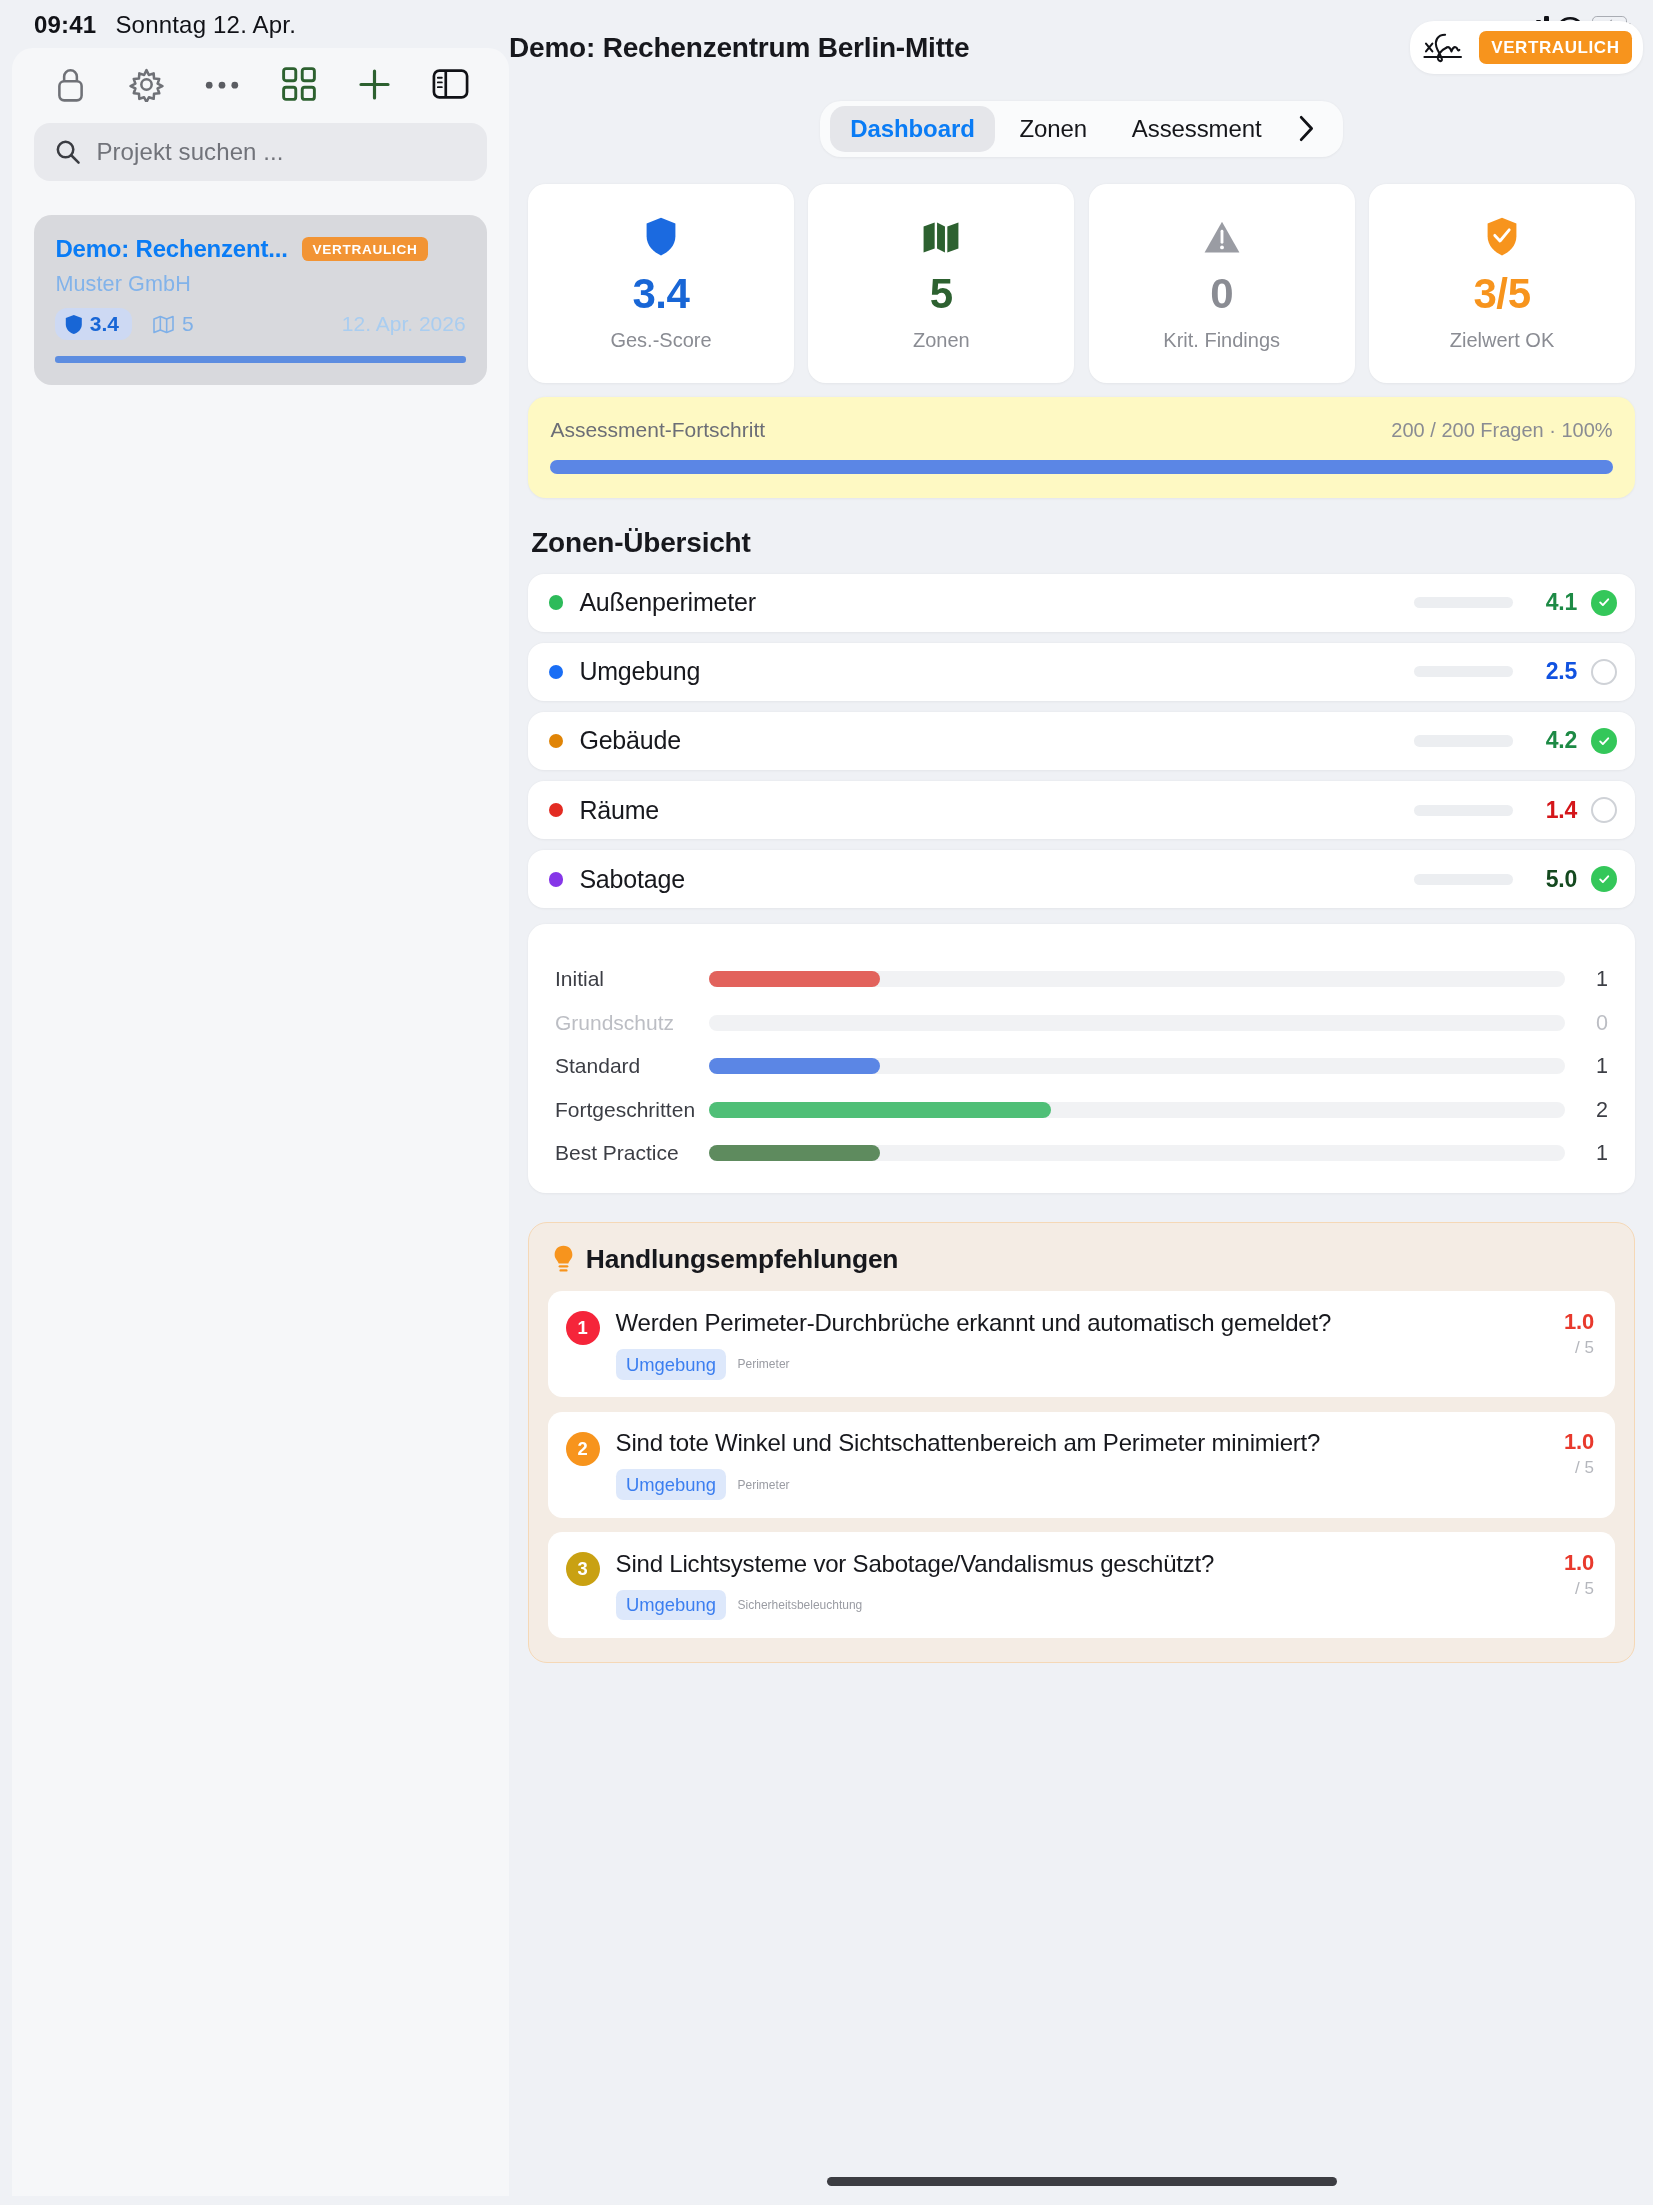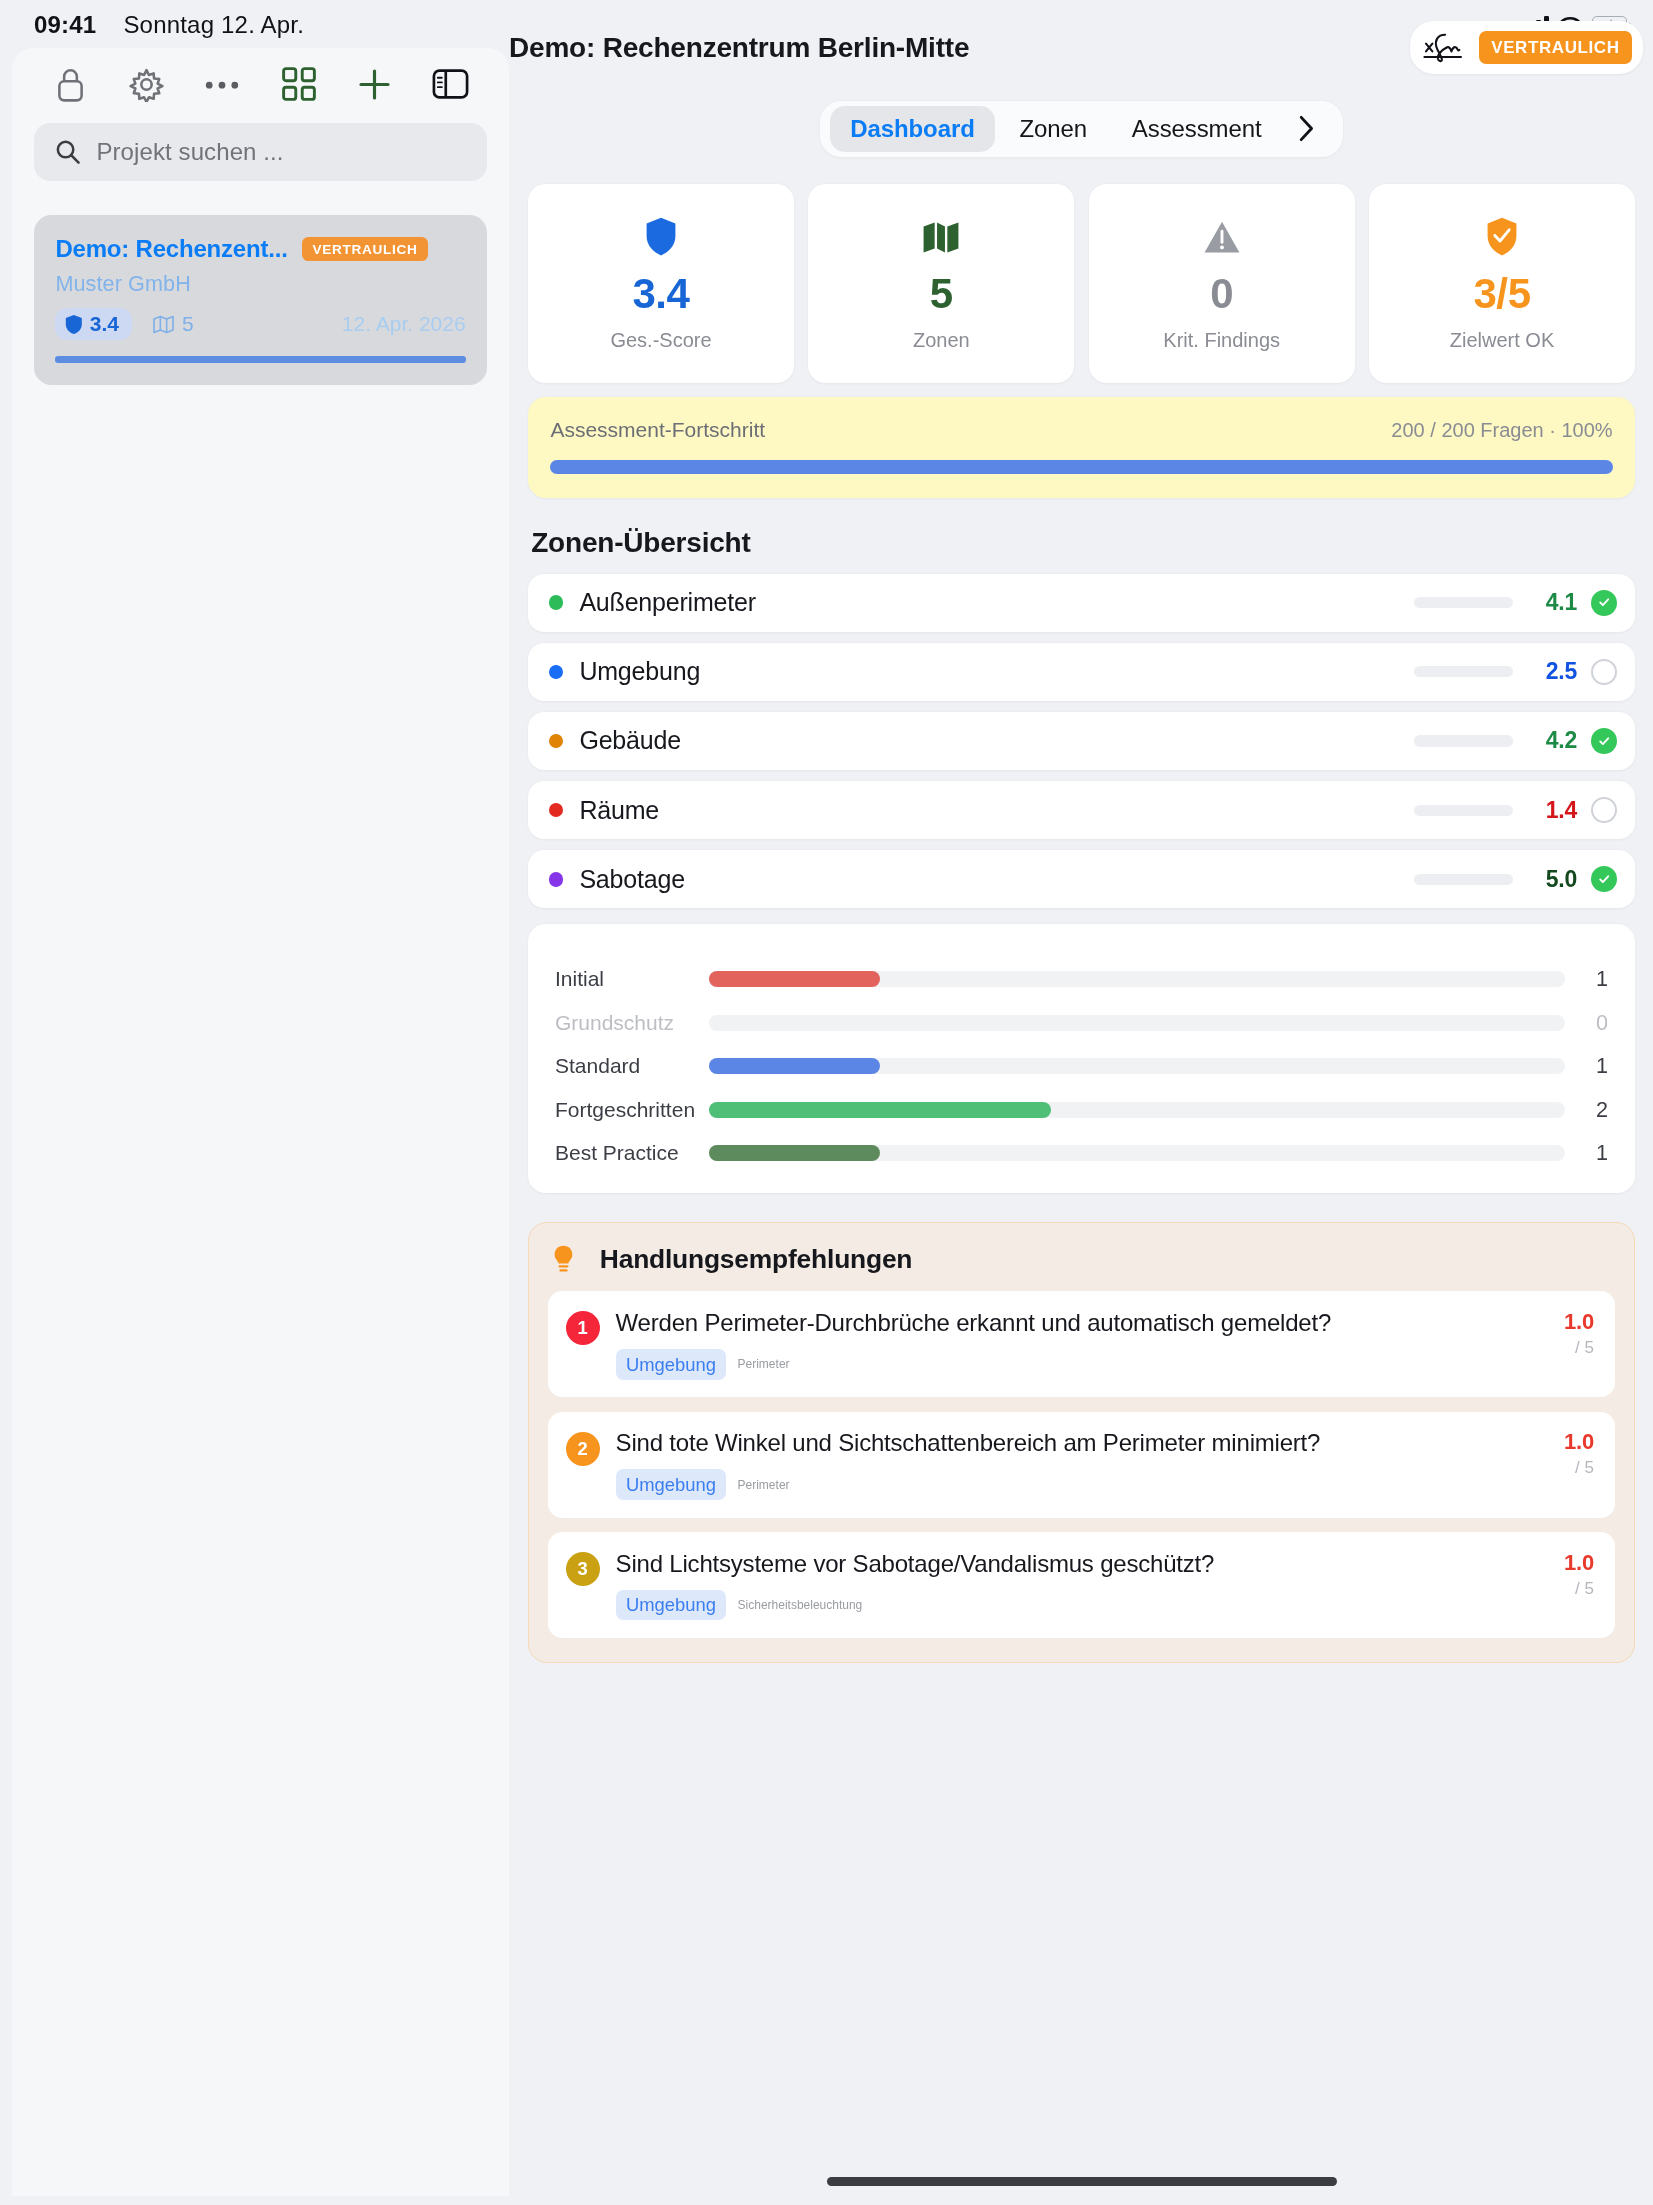--- a/index.html
+++ b/index.html
@@ -10,21 +10,21 @@
     -webkit-font-smoothing: antialiased;
     overflow: hidden;
   }
 
   
   .statusbar {
     position: absolute; top: 0; left: 0; width: 1654px; height: 50px;
     display: flex; align-items: center; justify-content: space-between;
     padding: 0 27px 0 34px;
   }
-  .sb-left { display: flex; align-items: center; gap: 27px; }
+  .sb-left { display: flex; align-items: center; gap: 19px; }
   .sb-time { font-size: 24px; font-weight: 600; color: #111217; letter-spacing: 0.2px; }
   .sb-date { font-size: 24px; font-weight: 500; color: #111217; letter-spacing: 0.2px; }
   .sb-right { display: flex; align-items: center; gap: 10.4px; }
   .cell { display: flex; align-items: flex-end; gap: 2.8px; height: 17.6px; }
   .cell i { display: block; width: 4.8px; background: #111217; border-radius: 1.2px; }
   .cell i:nth-child(1){height:6.4px}.cell i:nth-child(2){height:10.4px}
   .cell i:nth-child(3){height:13.6px}.cell i:nth-child(4){height:17.6px}
   .batt {
     width: 35px; height: 17.6px; border: 1.9px solid #a9acb3; border-radius: 4.8px;
     position: relative; padding: 1.8px;
@@ -159,21 +159,21 @@
   .mat-lbl.zero { color: #bcbec4; }
   .mat-track { flex: 1; height: 16px; background: #f1f2f4; border-radius: 8px; }
   .mat-fill { height: 100%; border-radius: 8px; }
   .mat-val { width: 43px; text-align: right; font-size: 21.6px; color: #3c3e45; }
   .mat-val.zero { color: #bcbec4; }
 
   .reccard {
     margin-top: 29px; background: #f4ece4; border: 1.6px solid #f5d8b6;
     border-radius: 19px; padding: 21px 19px 24px;
   }
-  .rec-head { display: flex; align-items: center; gap: 26px; padding: 0 4.8px 16px; }
+  .rec-head { display: flex; align-items: center; gap: 12px; padding: 0 4.8px 16px; }
   .rec-head h3 { font-size: 26.4px; font-weight: 700; color: #17181d; letter-spacing: -0.2px; }
   .rec-item {
     background: #fff; border-radius: 14.4px; padding: 17.6px 21px 17.6px 17.6px;
     display: flex; align-items: flex-start; margin-bottom: 14.4px;
   }
   .rec-item:last-child { margin-bottom: 0; }
   .rec-num {
     width: 34px; height: 34px; border-radius: 50%; flex: 0 0 34px;
     color: #fff; font-size: 18.4px; font-weight: 700;
     display: flex; align-items: center; justify-content: center; margin-top: 2.4px;

